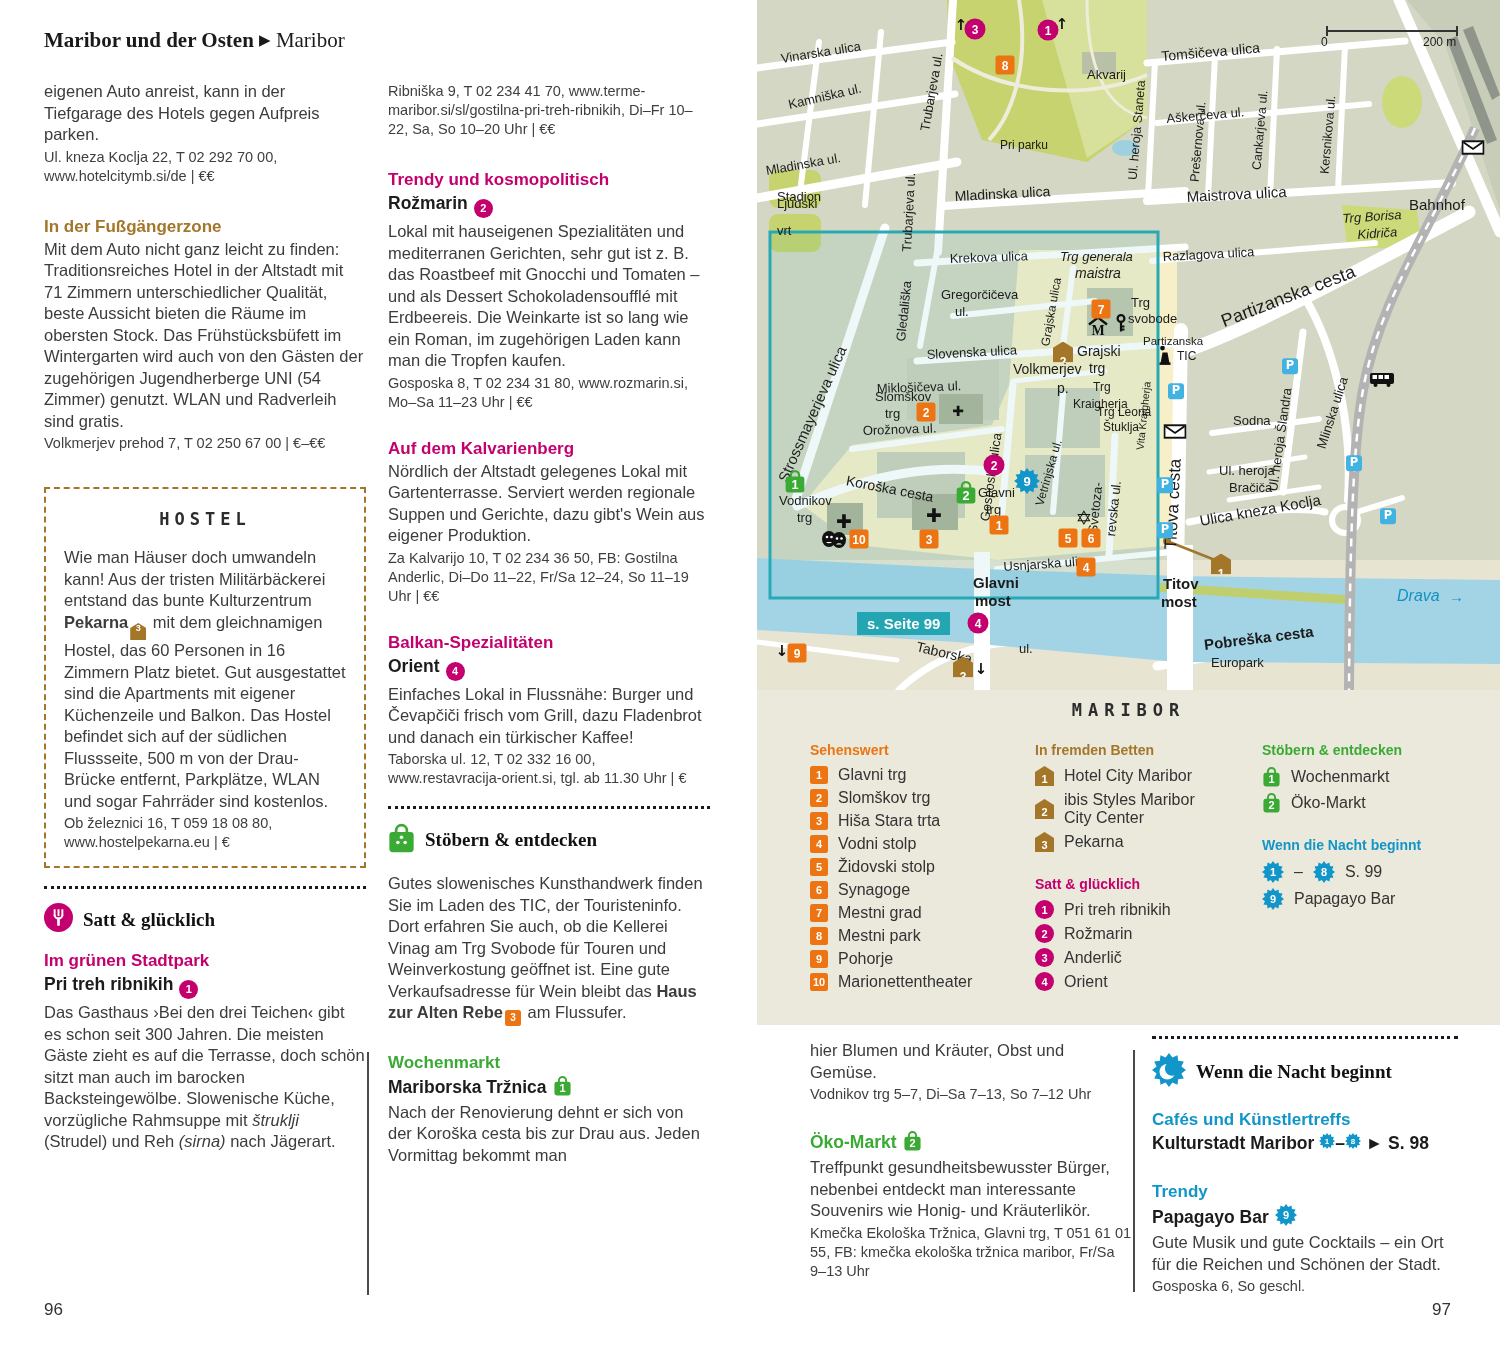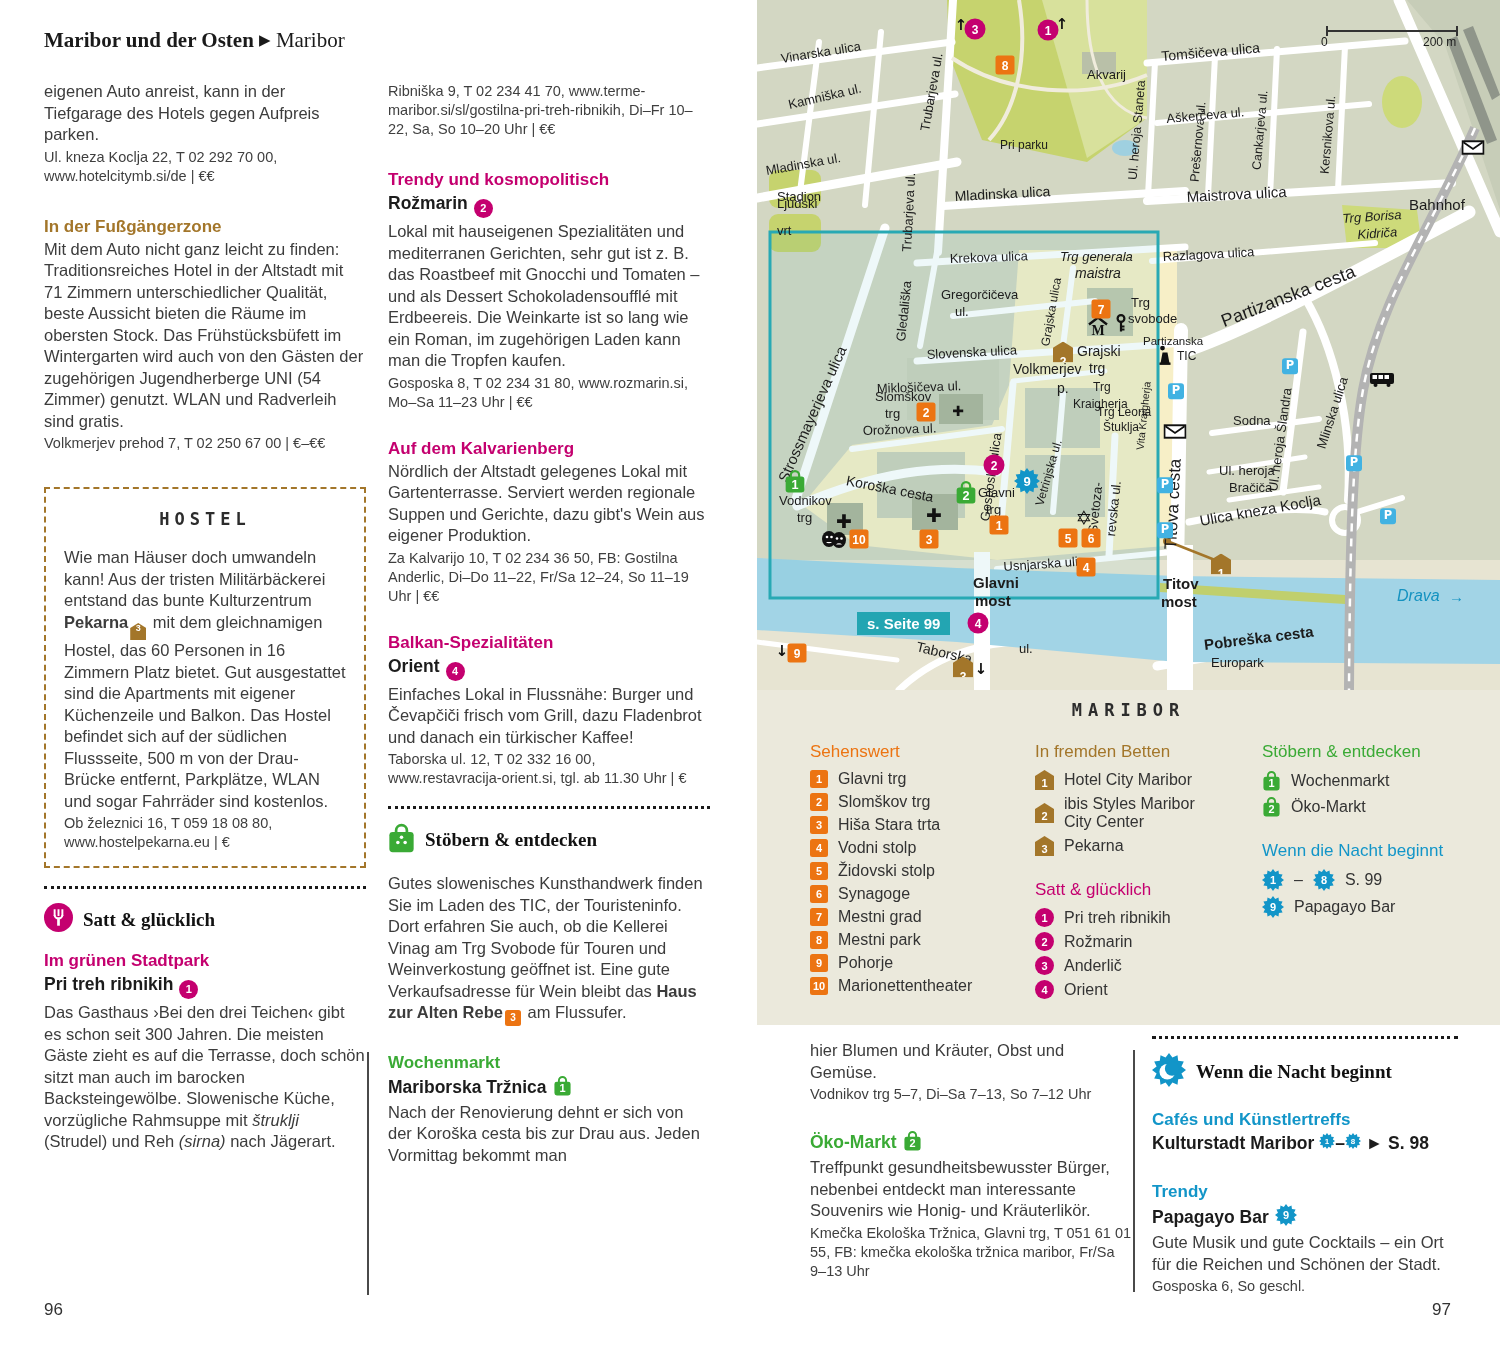--- a/index.html
+++ b/index.html
@@ -70,21 +70,21 @@
                padding:3px 10px;left:100px;top:612px;}
 
   
   #legend-title{position:absolute;left:0;top:700px;width:743px;text-align:center;
                 font-family:"DejaVu Sans Mono",monospace;font-weight:bold;font-size:17px;
                 letter-spacing:6px;color:#2c2c2c;}
   .leg-col{position:absolute;top:742px;}
   #leg1{left:53px;width:215px;}
   #leg2{left:278px;width:225px;}
   #leg3{left:505px;width:235px;}
-  .leg-h{font-size:17px;font-weight:normal;margin:0 0 8px 0;}
+  .leg-h{font-size:14px;font-weight:bold;margin:0 0 8px 0;}
   .leg-row{display:flex;align-items:center;gap:10px;margin-bottom:5px;font-size:16px;color:#333;}
   .leg-row .lbl{line-height:18px;}
   .leg-group{margin-bottom:24px;}
 </style>
 </head>
 <body>
 
 <div class="page">
 
   <div class="col" id="col-left">

